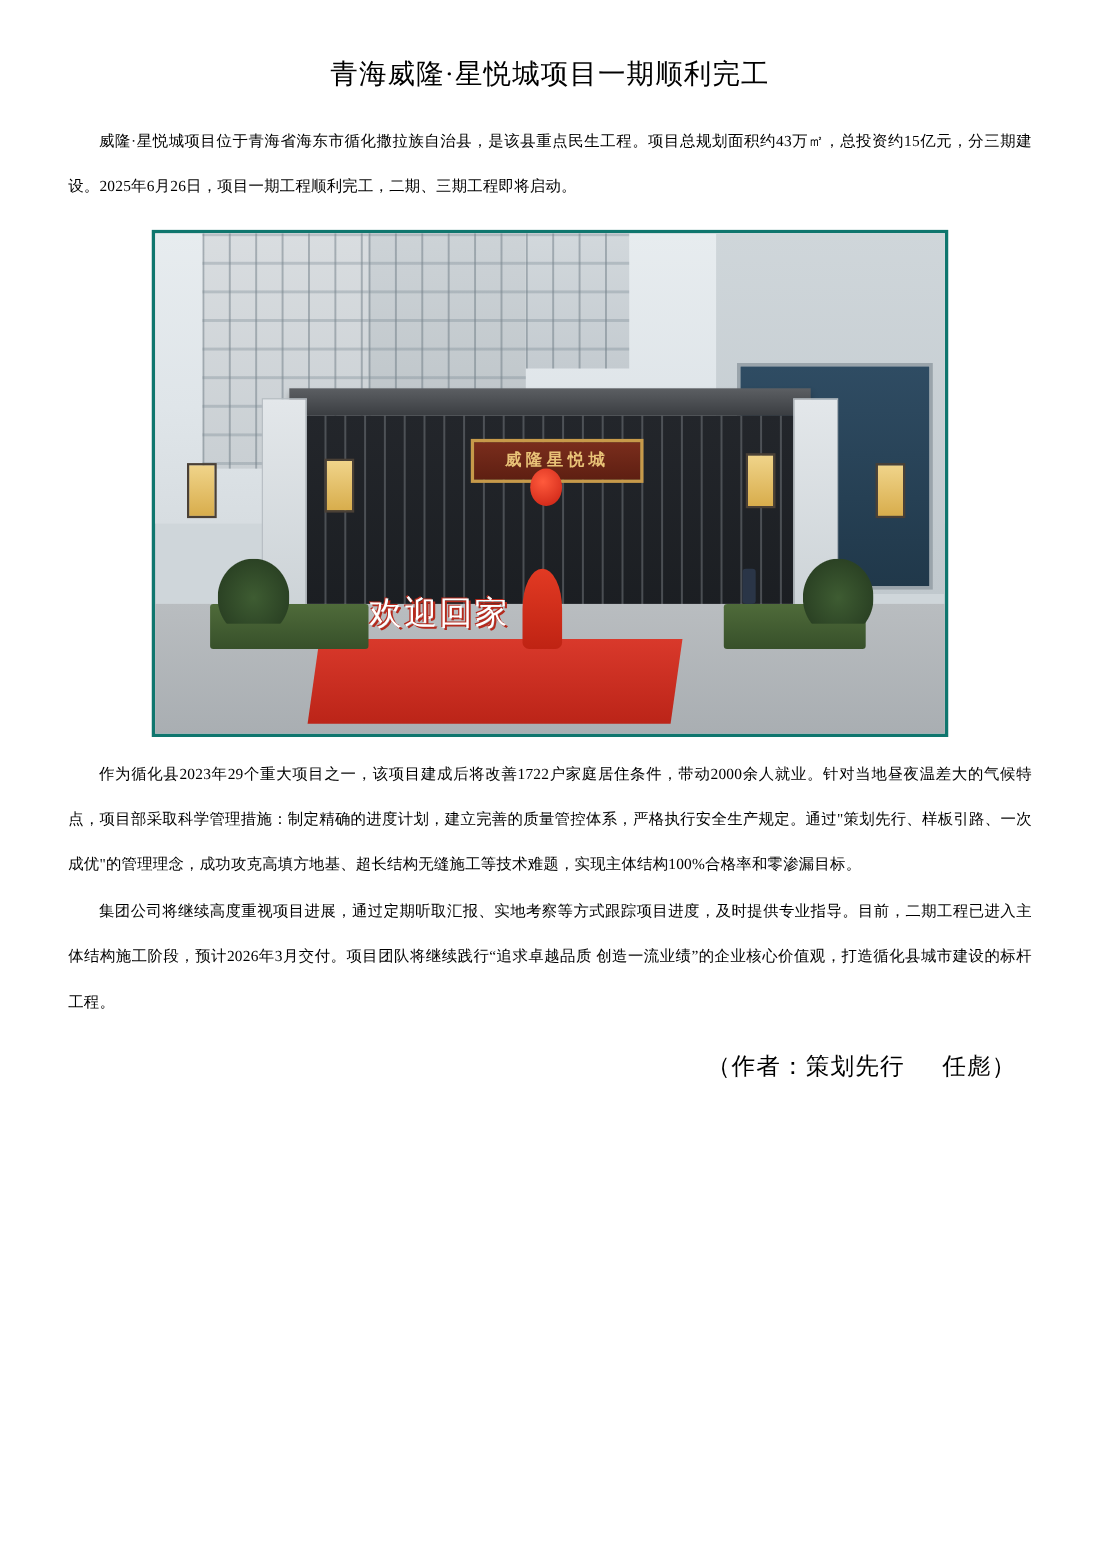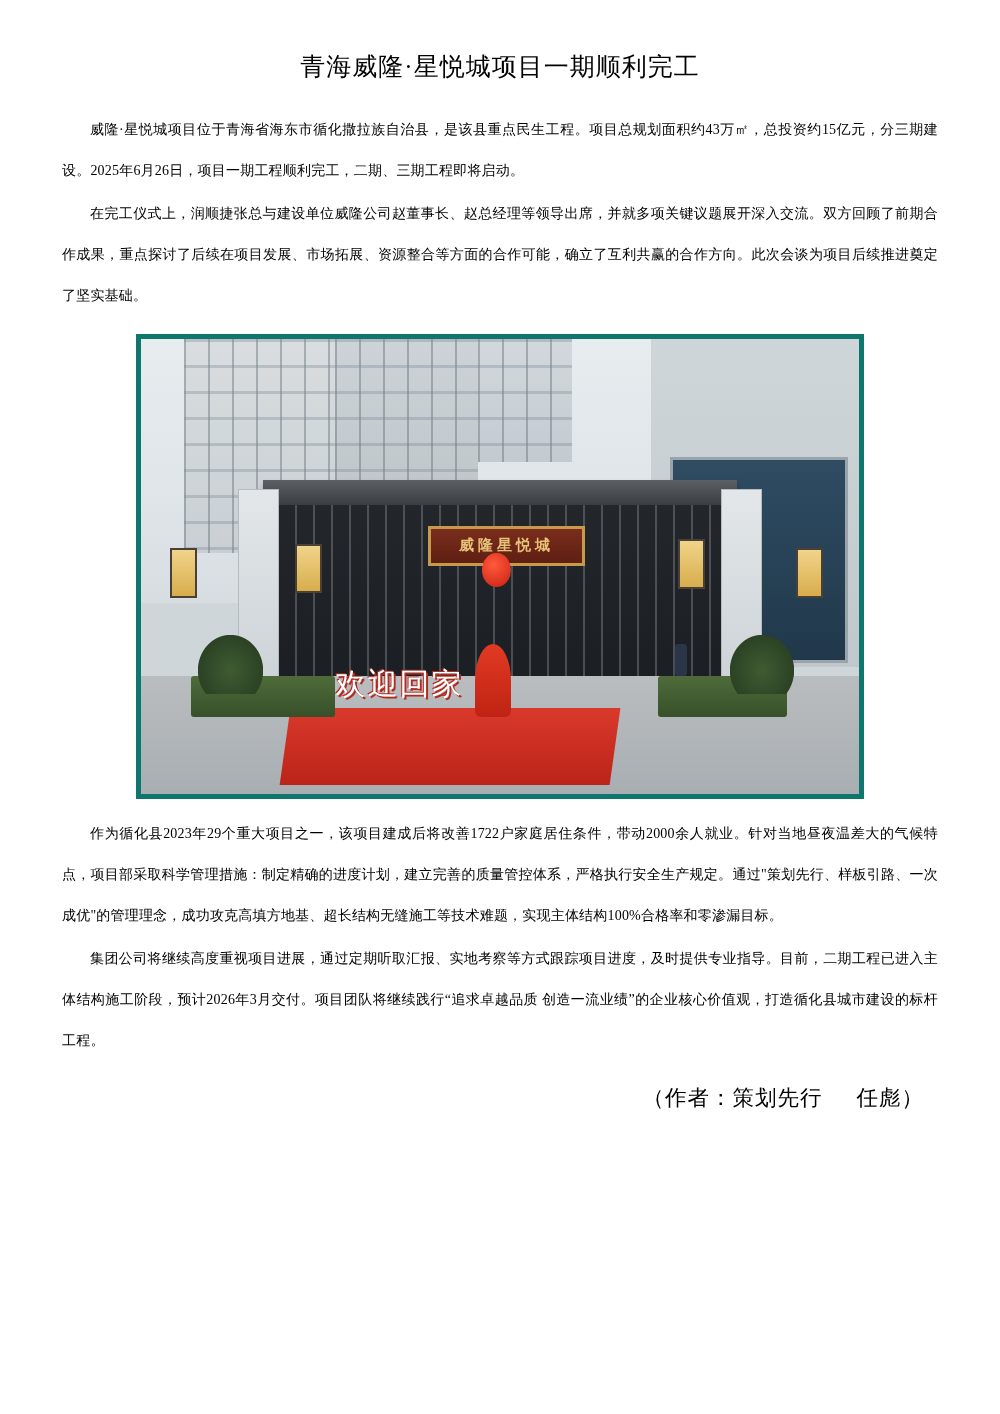--- a/index.html
+++ b/index.html
@@ -42,21 +42,21 @@
     margin: 18px 0 14px 0;
     display: flex;
     justify-content: center;
   }
   .photo {
     width: 718px;
     height: 455px;
     position: relative;
     overflow: hidden;
     background: #cfd6da;
-    border: 5px solid #0f766e;
+    border: 3px solid #0f766e;
   }
   
   .sky {
     position: absolute; left:0; top:0; width:100%; height:58%;
     background: linear-gradient(180deg,#e7ecef 0%, #dfe5e9 60%, #d7dde1 100%);
   }
   .tower-a {
     position: absolute; left: 6%; top: 0; width: 21%; height: 47%;
     background: linear-gradient(180deg,#d9dde0 0%, #c9cfd3 100%);
     border-right: 2px solid #b0b7bb;
@@ -179,21 +179,20 @@
   .byline .gap { display:inline-block; width: 34px; }
 </style>
 </head>
 <body>
 
 <div class="page">
 
   <h1 class="doc-title">青海威隆·星悦城项目一期顺利完工</h1>
 
   <p class="para">威隆·星悦城项目位于青海省海东市循化撒拉族自治县，是该县重点民生工程。项目总规划面积约43万㎡，总投资约15亿元，分三期建设。2025年6月26日，项目一期工程顺利完工，二期、三期工程即将启动。</p>
-  <p class="para">在完工仪式上，润顺捷张总与建设单位威隆公司赵董事长、赵总经理等领导出席，并就多项关键议题展开深入交流。双方回顾了前期合作成果，重点探讨了后续在项目发展、市场拓展、资源整合等方面的合作可能，确立了互利共赢的合作方向。此次会谈为项目后续推进奠定了坚实基础。</p>
 
   <div class="figure">
     <div class="photo">
       <div class="sky"></div>
 
       <div class="tower-a">
         <div class="win-grid"></div>
       </div>
       <div class="tower-b">
         <div class="win-grid"></div>

